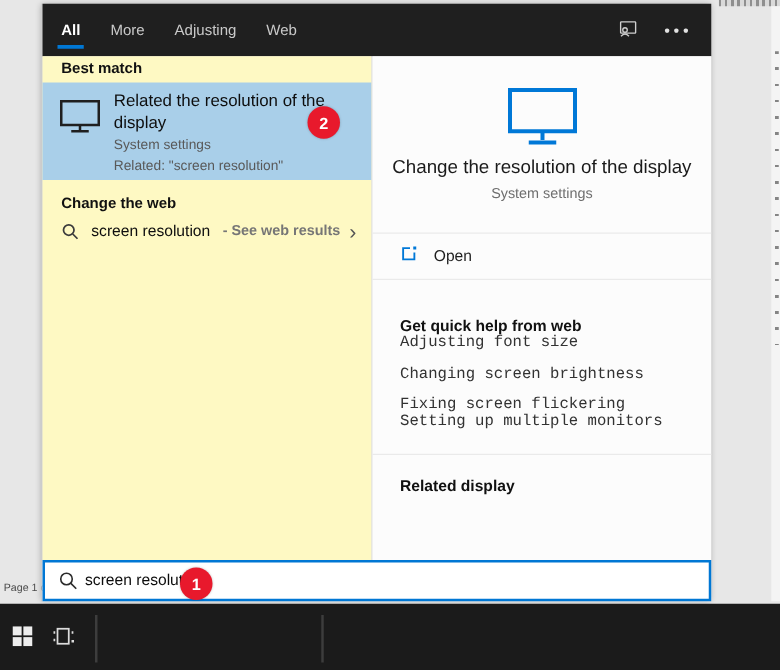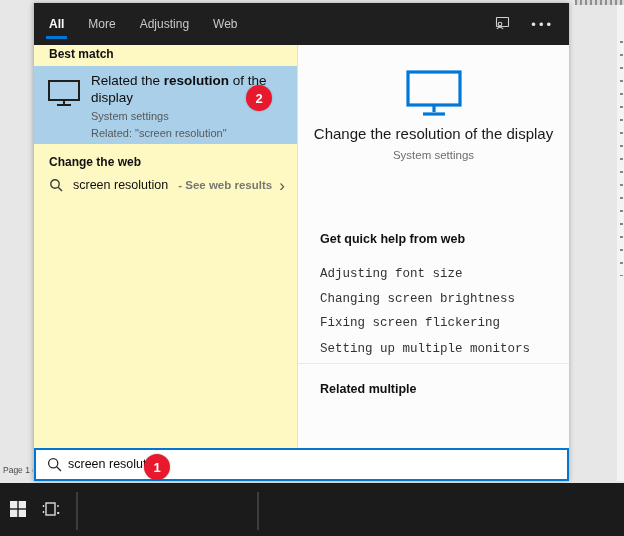--- a/index.html
+++ b/index.html
@@ -29,44 +29,44 @@
 
   .flyout-body{position:absolute;left:0;right:0;top:42px;bottom:33px;display:flex;}
   .panel-left{width:263px;background:#fef9c3;position:relative;}
   .v-divider{width:1px;background:#e0e0e0;}
   .panel-right{flex:1;background:#fcfcfc;position:relative;}
 
   .sec-label{position:absolute;left:15px;font-size:12px;font-weight:700;color:#111;}
   .best-item{position:absolute;left:0;right:0;top:21px;height:78px;background:#a9cfe9;cursor:pointer;}
   .bm-icon{position:absolute;left:13px;top:13px;}
   .bm-text{position:absolute;left:57px;top:6px;width:180px;font-size:13.5px;line-height:17px;color:#0e0e0e;}
-  .bm-text b{font-weight:700;}
+  .bm-text b{font-weight:400;}
   .bm-sub{position:absolute;left:57px;top:44px;font-size:11px;color:#595959;}
   .bm-related{position:absolute;left:57px;top:61px;font-size:11px;color:#595959;}
 
   .badge{width:26px;height:26px;border-radius:50%;background:#e8192c;color:#fff;
          font-size:13px;font-weight:700;display:flex;align-items:center;justify-content:center;
          box-shadow:0 0 2px rgba(0,0,0,.25);}
   .badge-2{position:absolute;left:212px;top:19px;}
 
   .web-item{position:absolute;left:0;right:0;top:125px;height:30px;display:flex;align-items:center;cursor:pointer;}
   .web-icon{margin-left:15px;display:flex;}
   .web-text{margin-left:10px;font-size:12.5px;color:#0e0e0e;}
   .web-suffix{color:#767676;font-size:11.5px;font-weight:bold;}
   .web-chevron{margin-left:auto;margin-right:12px;font-size:17px;color:#555;line-height:1;}
 
   .hero-icon{position:absolute;left:50%;top:24px;transform:translateX(-50%);}
   .hero-title{position:absolute;left:0;right:0;top:80px;text-align:center;font-size:15px;color:#1a1a1a;}
   .hero-sub{position:absolute;left:0;right:0;top:104px;text-align:center;font-size:11.5px;color:#6e6e6e;}
   .open-row{position:absolute;left:0;right:0;top:141px;height:38px;border-top:1px solid #eaeaea;
             border-bottom:1px solid #eaeaea;display:flex;align-items:center;padding-left:22px;gap:13px;cursor:pointer;}
   .open-label{font-size:12.5px;color:#1e1e1e;}
-  .help-header{position:absolute;left:22px;top:187px;font-size:12.5px;font-weight:700;color:#111;}
+  .help-header{position:absolute;left:22px;top:209px;font-size:12.5px;font-weight:700;color:#111;}
   .help-link{position:absolute;left:22px;font-size:12.5px;color:#323232;cursor:pointer;font-family:Liberation Mono, monospace;}
-  .hl-0{top:222px;}.hl-1{top:247px;}.hl-2{top:271px;}.hl-3{top:297px;}
+  .hl-0{top:222px;}.hl-1{top:247px;}.hl-2{top:271px;}.hl-3{top:285px;}
   .h-divider{position:absolute;left:0;right:0;top:318px;height:1px;background:#eaeaea;}
   .related-header{position:absolute;left:22px;top:337px;font-size:12.5px;font-weight:700;color:#111;}
   .related-link{position:absolute;left:22px;top:364px;font-size:12.5px;color:#323232;cursor:pointer;}
 
   .search-bar{position:absolute;left:0;right:0;bottom:0;height:33px;background:#fff;
               border:2px solid #0077d4;}
   .sb-icon{position:absolute;left:11px;top:7px;}
   .sb-text{position:absolute;left:32px;top:0;height:29px;line-height:29px;font-size:12.5px;color:#0c0c0c;}
   .caret{display:inline-block;width:1px;height:14px;background:#111;vertical-align:middle;margin-left:1px;}
   .badge-1{position:absolute;left:108px;top:4px;}
@@ -157,29 +157,38 @@
         <span class="hero-icon">
           <svg width="58" height="48" viewBox="0 0 58 48" fill="none" stroke="#0078d7" stroke-width="3.2">
             <rect x="3" y="3" width="52" height="33"></rect>
             <line x1="29" y1="36" x2="29" y2="43"></line>
             <line x1="18" y1="45" x2="40" y2="45"></line>
           </svg>
         </span>
         <div class="hero-title">Change the resolution of the display</div>
         <div class="hero-sub">System settings</div>
 
+        <div class="open-row">
+          <span>
+            <svg width="14" height="14" viewBox="0 0 14 14" fill="none" stroke="#0078d7" stroke-width="1.5">
+              <path d="M8 2.5 H2.5 V11.5 H11.5 V6"></path>
+              <rect x="10.6" y="1.2" width="2.4" height="2.4" fill="#0078d7" stroke="none"></rect>
+            </svg>
+          </span>
+          <span class="open-label">Open</span>
+        </div>
 
         <div class="help-header">Get quick help from web</div>
         <div class="help-link hl-0">Adjusting font size</div>
         <div class="help-link hl-1">Changing screen brightness</div>
         <div class="help-link hl-2">Fixing screen flickering</div>
         <div class="help-link hl-3">Setting up multiple monitors</div>
 
         <div class="h-divider"></div>
-        <div class="related-header">Related multiple</div>
+        <div class="related-header">Related display</div>
       </div>
     </div>
 
     <div class="search-bar">
       <span class="sb-icon">
         <svg width="15" height="15" viewBox="0 0 15 15" fill="none" stroke="#2b2b2b" stroke-width="1.3">
           <circle cx="6.2" cy="6.2" r="4.6"></circle>
           <line x1="9.7" y1="9.7" x2="14" y2="14"></line>
         </svg>
       </span>

